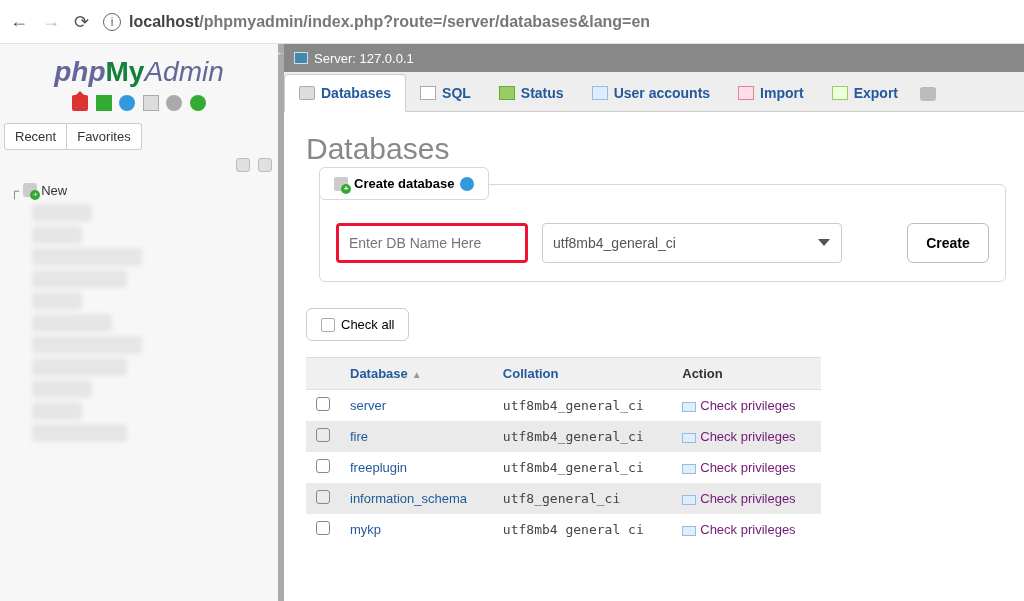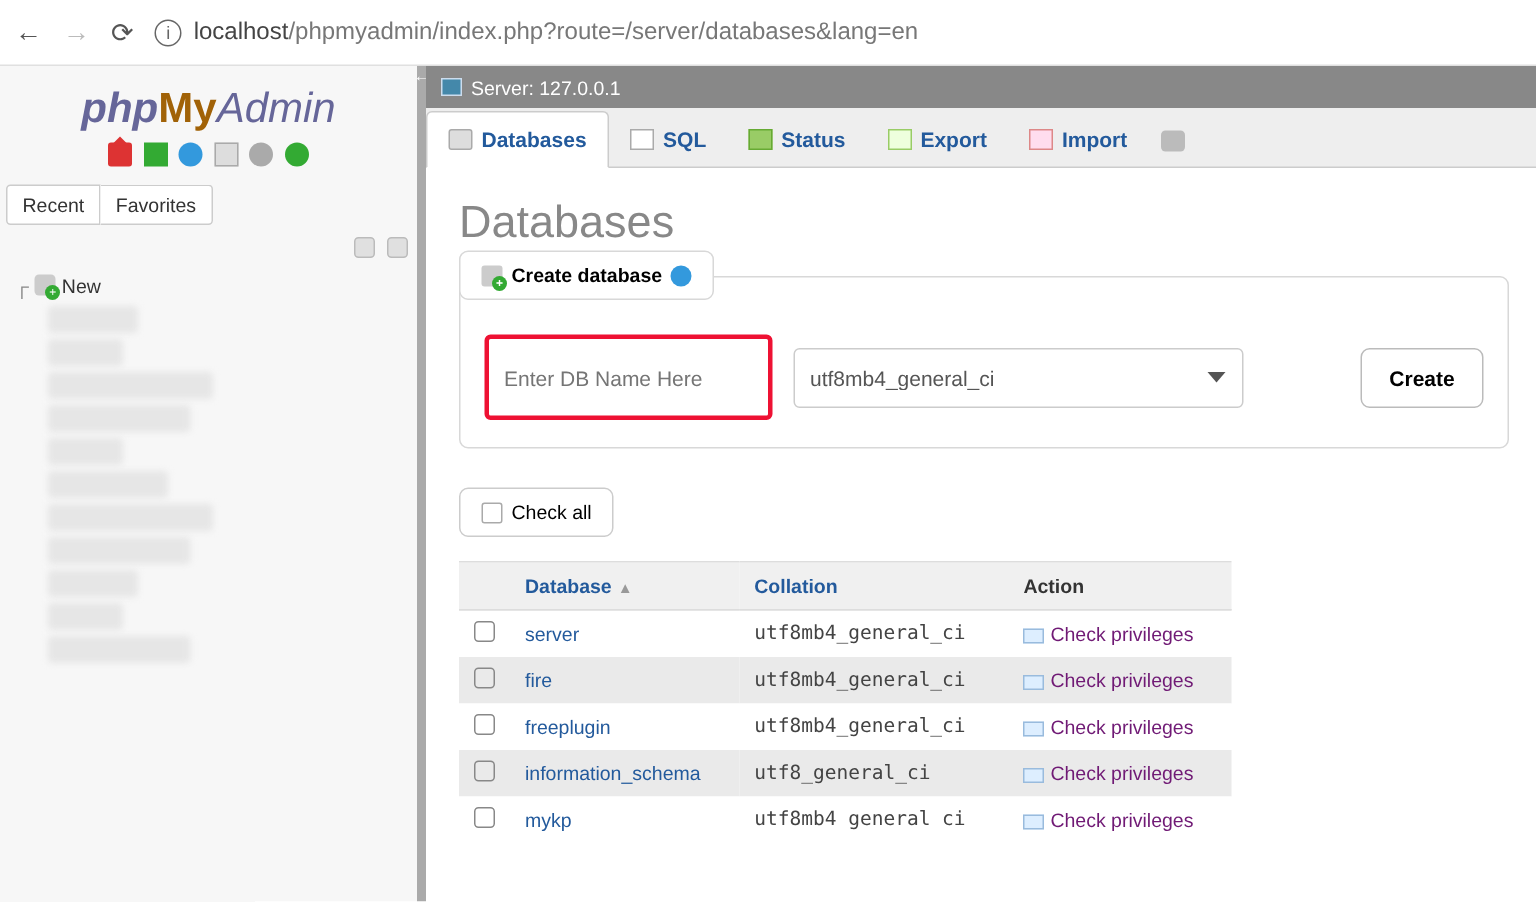--- a/index.html
+++ b/index.html
@@ -2,29 +2,29 @@
 <html><head>
 <meta charset="utf-8">
 <style>
 * { box-sizing: border-box; margin: 0; padding: 0; }
 body { font-family: sans-serif; font-size: 13px; background: #fff; width: 1024px; height: 601px; overflow: hidden; }
 
 .browser-bar { height: 44px; display: flex; align-items: center; padding: 0 10px; gap: 14px; border-bottom: 1px solid #e0e0e0; }
 .browser-bar .navbtn { color: #555; font-size: 18px; cursor: pointer; }
 .browser-bar .url-wrap { display: flex; align-items: center; gap: 8px; font-size: 16px; color: #333; }
 .browser-bar .url-info { display:inline-flex; align-items:center; justify-content:center; width:18px; height:18px; border:1.2px solid #666; border-radius:50%; font-size:12px; color:#666;}
-.browser-bar .url { color: #444; }
+.browser-bar .url { color: #444; font-weight: bold; }
 .browser-bar .url .path { color: #777; }
 
 .app { display: flex; height: calc(100% - 44px); }
 
 .sidebar { width: 278px; background: #f7f7f7; position: relative; }
 .logo { padding: 12px 0 6px; text-align: center; }
 .logo .php { color:#666699; font-weight:bold; font-size:28px; font-style:italic;}
-.logo .my  { color:#a16207; font-weight:bold; font-size:28px; }
+.logo .my  { color:#15803d; font-weight:bold; font-size:28px; }
 .logo .admin{ color:#666699; font-size:28px; font-style:italic;}
 .logo-icons { text-align:center; padding-bottom:8px; }
 .logo-icons span { display:inline-block; width:16px; height:16px; margin:0 2px; vertical-align:middle; }
 .ic-home{background:#d33;border-radius:2px;position:relative;}
 .ic-home::after{content:"";position:absolute;left:2px;top:-4px;border-left:6px solid transparent;border-right:6px solid transparent;border-bottom:6px solid #d33;}
 .ic-exit{background:#3a3;}
 .ic-help{background:#39d;border-radius:50%;}
 .ic-doc{background:#ddd;border:1px solid #aaa;}
 .ic-gear{background:#aaa;border-radius:50%;}
 .ic-refresh{background:#3a3;border-radius:50%;}
@@ -59,28 +59,28 @@
 .ti-sql{background:#fff;border:1px solid #aaa;}
 .ti-status{background:#9c6;border:1px solid #6a3;}
 .ti-users{background:#def;border:1px solid #9bd;}
 .ti-export{background:#efd;border:1px solid #9c6;}
 .ti-import{background:#fde;border:1px solid #d88;}
 .ti-more{background:#bbb;border-radius:3px;}
 
 .content{ padding:20px 18px 0 28px; }
 h1.page-title{ color:#888; font-weight:normal; font-size:30px; margin-bottom:18px;}
 
-.create-box{ border:1px solid #d8d8d8; border-radius:6px; padding:18px 16px 18px 16px; position:relative;}
+.create-box{ border:1px solid #d8d8d8; border-radius:6px; padding:18px 16px 18px 16px; position:relative;margin-left:13px;}
 .create-tab{ position:absolute; top:-18px; left:-1px; background:#fff; border:1px solid #d8d8d8; border-radius:6px; padding:8px 14px; display:flex; align-items:center; gap:6px; font-weight:bold;}
 .create-tab .cicon{width:14px;height:14px;background:#ccc;border-radius:2px;position:relative;}
 .create-tab .cicon::after{content:"+";position:absolute;right:-3px;bottom:-3px;background:#3a3;color:#fff;font-size:8px;width:10px;height:10px;border-radius:50%;line-height:10px;text-align:center;}
 .create-tab .hicon{width:14px;height:14px;background:#39d;border-radius:50%;}
 
 .create-row{ display:flex; gap:14px; align-items:center; margin-top:20px;}
-.dbname-input{ width:192px; height:57px; border:3px solid #e13; border-radius:4px; padding:0 10px; font-size:14px; color:#777;}
+.dbname-input{ width:192px; height:40px; border:3px solid #e13; border-radius:4px; padding:0 10px; font-size:14px; color:#777;}
 .coll-select{ width:300px; height:40px; border:1px solid #ccc; border-radius:4px; padding:0 10px; font-size:14px; color:#555; background:#fff; appearance:none; position:relative;}
 .select-wrap{position:relative;}
 .select-wrap::after{content:"";position:absolute;right:12px;top:16px;border-left:6px solid transparent;border-right:6px solid transparent;border-top:7px solid #555;}
 .create-btn{ width:82px; height:40px; border:1px solid #bbb; border-radius:6px; background:#fff; font-weight:bold; font-size:14px; cursor:pointer; margin-left:auto;}
 
 .actions-row{ display:flex; gap:0; margin:26px 0 16px;text-align:right;}
 .obtn{ display:flex; align-items:center; gap:6px; padding:8px 14px; border:1px solid #ccc; border-radius:6px; background:#fff; cursor:pointer;}
 .obtn .chk{width:14px;height:14px;border:1px solid #aaa;border-radius:2px;}
 .obtn .oicon{width:14px;height:14px;background:#ddd;border:1px solid #aaa;position:relative;}
 .obtn .oicon::after{content:"×";position:absolute;right:-4px;bottom:-4px;color:#d33;font-size:11px;font-weight:bold;}
@@ -168,26 +168,30 @@
         </div>
       <div class="tab">
           <span class="ticon ti-sql"></span>
           <span>SQL</span>
         </div>
       <div class="tab">
           <span class="ticon ti-status"></span>
           <span>Status</span>
         </div>
       <div class="tab">
+          <span class="ticon ti-users"></span>
+          <span>User accounts</span>
+        </div>
+      <div class="tab">
+          <span class="ticon ti-import"></span>
+          <span>Import</span>
+        </div>
+      <div class="tab">
           <span class="ticon ti-export"></span>
           <span>Export</span>
-        </div>
-      <div class="tab">
-          <span class="ticon ti-import"></span>
-          <span>Import</span>
         </div>
       <div class="tab" style="padding:10px 8px">
           <span class="ticon ti-more"></span>
         </div>
     </div>
 
     <div class="content">
       <h1 class="page-title">Databases</h1>
 
       <div class="create-box">

